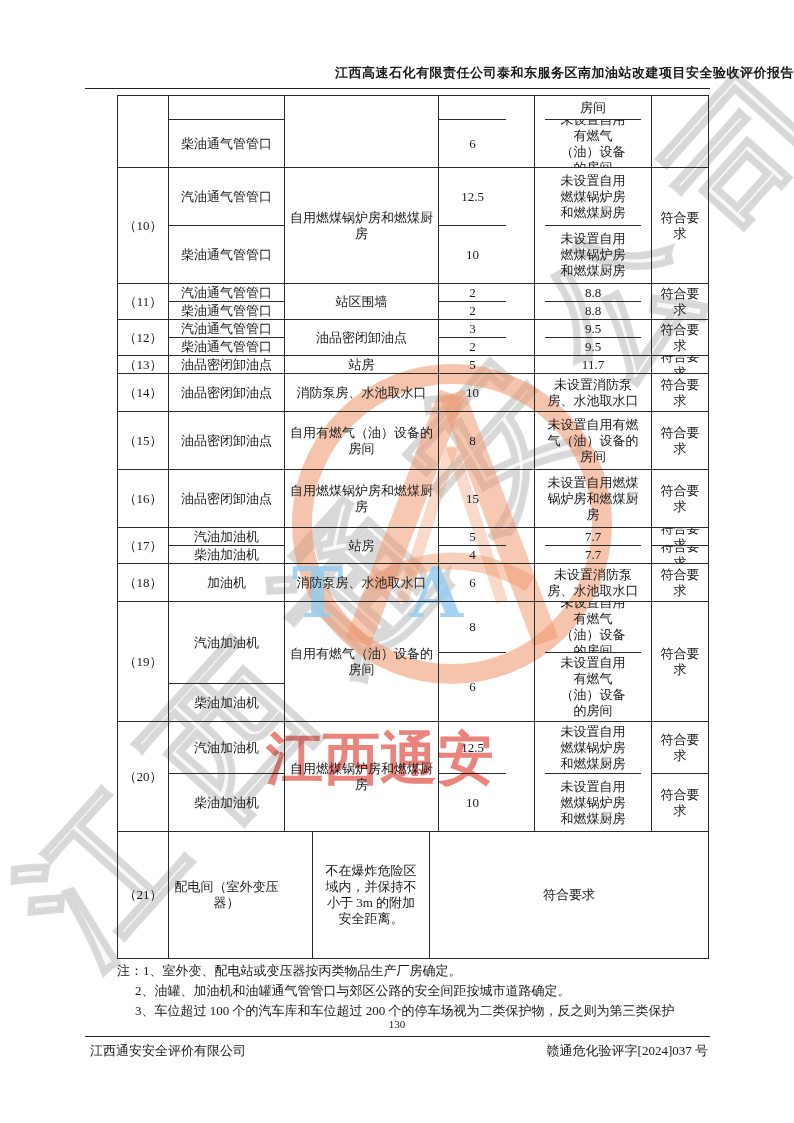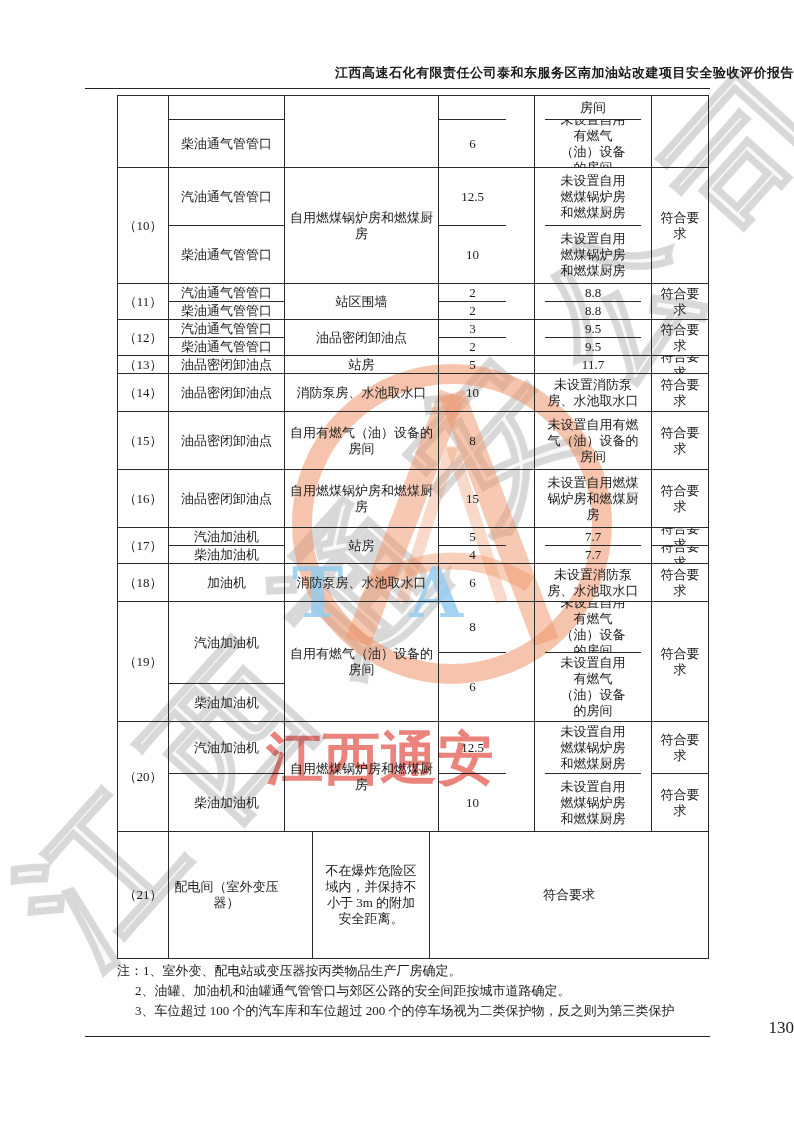--- a/index.html
+++ b/index.html
@@ -16,21 +16,21 @@
            font-size:69px;font-weight:700;letter-spacing:70px;color:rgba(148,205,238,0.85);}
   .red-stamp{position:absolute;left:266px;top:730px;z-index:3;pointer-events:none;
              font-family:"Liberation Sans","DejaVu Sans",sans-serif;
              font-size:57px;font-weight:700;letter-spacing:0px;line-height:1;
              color:rgba(222,55,45,0.62);mix-blend-mode:multiply;white-space:nowrap;text-align:center;}
   
   .content{position:absolute;inset:0;z-index:2;}
   .hdr{position:absolute;top:64px;left:0;width:100%;text-align:right;font-size:13px;font-weight:600;letter-spacing:.5px;}
   .hdr-rule{position:absolute;top:88px;left:85px;width:625px;border-top:1.6px solid #222;}
   .ftr-rule{position:absolute;top:1036px;left:85px;width:625px;border-top:1.4px solid #222;}
-  .pagenum{position:absolute;top:1018px;left:0;width:100%;text-align:right;font-size:17px;}
+  .pagenum{position:absolute;top:1018px;left:0;width:100%;text-align:center;font-size:11px;}
   .ftr{position:absolute;top:1042px;left:90px;width:618px;display:flex;justify-content:space-between;font-size:13px;}
   .notes{position:absolute;top:961px;left:117px;width:655px;font-size:13px;line-height:20px;}
   .notes .ind{padding-left:18px;}
   
   .tbl{position:absolute;left:117px;top:95px;width:590px;border:1px solid #2a2a2a;
        font-size:13px;line-height:16px;box-sizing:content-box;}
   .grp{display:flex;border-top:1px solid #2a2a2a;align-items:stretch;}
   .grp.first{border-top:none;}
   .c{border-left:1px solid #2a2a2a;display:flex;flex-direction:column;align-items:center;justify-content:center;
      text-align:center;padding:0 5px;box-sizing:border-box;overflow:hidden;}
@@ -258,15 +258,19 @@
     </div>
 
     <div class="notes">
       <div>注：1、室外变、配电站或变压器按丙类物品生产厂房确定。</div>
       <div class="ind">2、油罐、加油机和油罐通气管管口与郊区公路的安全间距按城市道路确定。</div>
       <div class="ind">3、车位超过 100 个的汽车库和车位超过 200 个的停车场视为二类保护物，反之则为第三类保护</div>
     </div>
 
     <div class="pagenum">130</div>
     <div class="ftr-rule"></div>
+    <div class="ftr">
+      <span>江西通安安全评价有限公司</span>
+      <span>赣通危化验评字[2024]037 号</span>
+    </div>
 
   </div>
 </div>
 
 </body></html>

